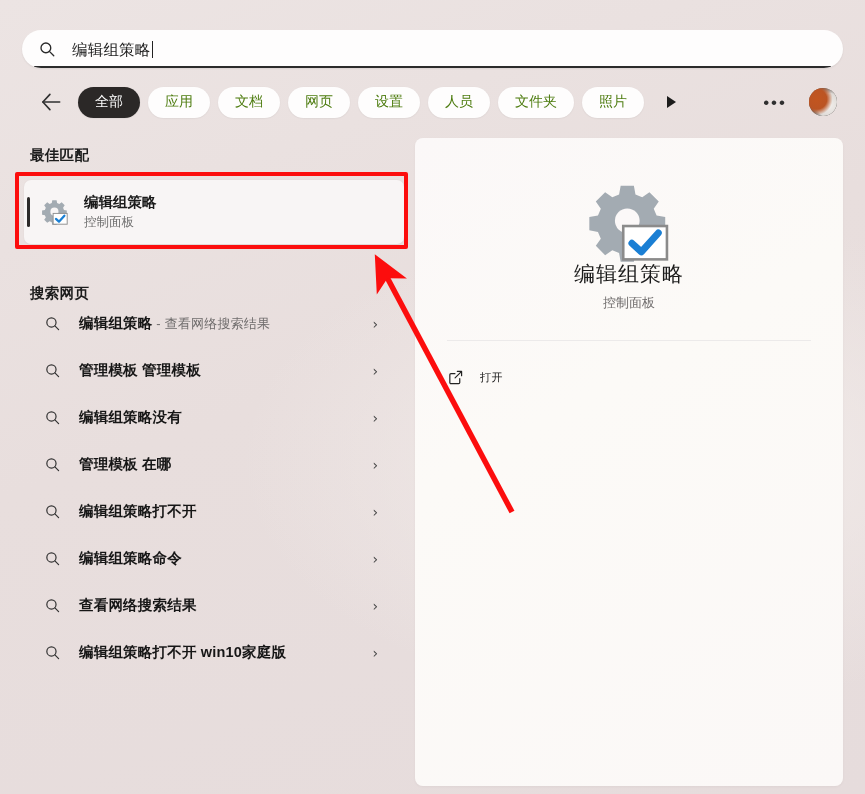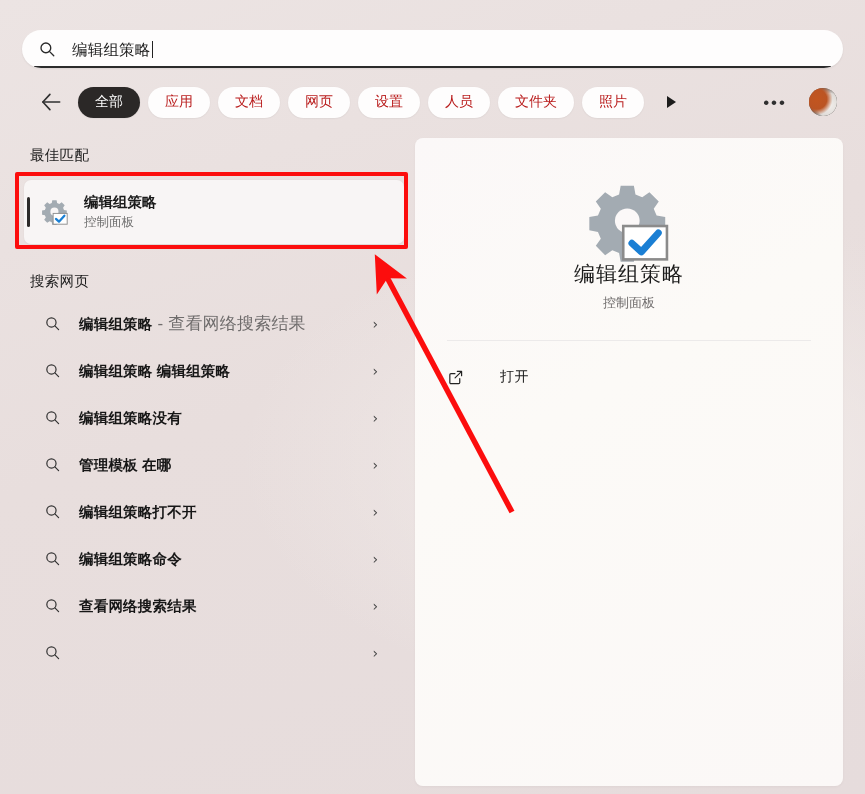--- a/index.html
+++ b/index.html
@@ -87,21 +87,21 @@
     margin-left: 16px;
     margin-right: 14px;
     flex: none;
     color: #303030;
   }
   .tab {
     height: 31px;
     padding: 0 17px;
     border-radius: 16px;
     background: #fefdfd;
-    color: #b91c1c;
+    color: #4d7c0f;
     font-size: 14px;
     display: flex;
     align-items: center;
     justify-content: center;
     margin-right: 8px;
     box-shadow: 0 0.5px 1.5px rgba(0,0,0,0.08);
     white-space: nowrap;
   }
   .tab.active {
     background: #2b2827;
@@ -151,26 +151,26 @@
     background:
       radial-gradient(circle at 28% 40%, #c2551f 0%, #bb5423 38%, rgba(187,84,35,0) 60%),
       radial-gradient(circle at 72% 62%, #f2efec 0%, #dedad6 45%, rgba(222,218,214,0) 70%),
       linear-gradient(135deg, #8c6a56 0%, #4a4441 55%, #2f2c2a 100%);
   }
 
   
   .section-title {
     position: absolute;
     font-size: 14.5px;
-    font-weight: normal;
+    font-weight: bold;
     color: #1c1c1c;
     letter-spacing: 0.3px;
   }
   #best-match-title { left: 30px; top: 146px; }
-  #web-search-title { left: 30px; top: 272px; }
+  #web-search-title { left: 30px; top: 284px; }
 
   .best-card {
     position: absolute;
     left: 24px;
     top: 180px;
     width: 380px;
     height: 64px;
     background: #f8f5f5;
     border-radius: 7px;
     box-shadow: 0 0.5px 2px rgba(0,0,0,0.05);
@@ -232,21 +232,21 @@
   .webitem .label {
     font-size: 14.5px;
     font-weight: bold;
     color: #161616;
     letter-spacing: 0.2px;
     white-space: nowrap;
   }
   .webitem .label .muted {
     font-weight: normal;
     color: #6f6c6c;
-    font-size: 17px;
+    font-size: 13px;
   }
   .webitem .chev {
     margin-left: auto;
     margin-right: 26px;
     color: #4a4a4a;
     font-size: 14px;
     line-height: 1;
     font-family: "DejaVu Sans", sans-serif;
   }
 
@@ -308,24 +308,23 @@
     padding-right: 14px;
   }
   .preview-action .ext {
     width: 17px;
     height: 17px;
     margin-right: 16px;
     color: #232323;
     flex: none;
   }
   .preview-action .txt {
-    font-size: 14px;
+    font-size: 11px;
     color: #191919;
     letter-spacing: 0.4px;
-    margin-left: 20px;
   }
 
   
   .anno-box {
     position: absolute;
     left: 15px;
     top: 172px;
     width: 393px;
     height: 77px;
     border: 4px solid #fc0d0d;
@@ -425,21 +424,21 @@
         </svg>
       <span class="label"><span>编辑组策略</span><span class="muted"> - 查看网络搜索结果</span></span>
       <span class="chev">›</span>
     </div>
 
     <div class="webitem">
       <svg class="mag" viewBox="0 0 24 24" fill="none" stroke="currentColor" stroke-width="1.7">
           <circle cx="10.5" cy="10.5" r="6.5"></circle>
           <line x1="15.4" y1="15.4" x2="20.6" y2="20.6" stroke-linecap="round"></line>
         </svg>
-      <span class="label"><span>编辑组策略 编辑组策略</span><span class="muted"></span></span>
+      <span class="label"><span>管理模板 管理模板</span><span class="muted"></span></span>
       <span class="chev">›</span>
     </div>
 
     <div class="webitem">
       <svg class="mag" viewBox="0 0 24 24" fill="none" stroke="currentColor" stroke-width="1.7">
           <circle cx="10.5" cy="10.5" r="6.5"></circle>
           <line x1="15.4" y1="15.4" x2="20.6" y2="20.6" stroke-linecap="round"></line>
         </svg>
       <span class="label"><span>编辑组策略没有</span><span class="muted"></span></span>
       <span class="chev">›</span>
@@ -479,20 +478,21 @@
         </svg>
       <span class="label"><span>查看网络搜索结果</span><span class="muted"></span></span>
       <span class="chev">›</span>
     </div>
 
     <div class="webitem">
       <svg class="mag" viewBox="0 0 24 24" fill="none" stroke="currentColor" stroke-width="1.7">
           <circle cx="10.5" cy="10.5" r="6.5"></circle>
           <line x1="15.4" y1="15.4" x2="20.6" y2="20.6" stroke-linecap="round"></line>
         </svg>
+      <span class="label"><span>编辑组策略打不开 win10家庭版</span><span class="muted"></span></span>
       <span class="chev">›</span>
     </div>
 
   </div>
 
   <div class="preview">
     <div class="preview-icon">
       <svg viewBox="0 0 32 32" width="92" height="92">
         <path d="M13.1 3.4h4.6l.55 3.0 2.35 1.0 2.5-1.75 3.25 3.25-1.75 2.5 1.0 2.35 3.0.55v4.6l-3.0.55-1.0 2.35 1.75 2.5-3.25 3.25-2.5-1.75-2.35 1.0-.55 3.0h-4.6l-.55-3.0-2.35-1.0-2.5 1.75-3.25-3.25 1.75-2.5-1.0-2.35-3.0-.55v-4.6l3.0-.55 1.0-2.35-1.75-2.5 3.25-3.25 2.5 1.75 2.35-1.0z" fill="#a3abb2"></path>
         <circle cx="15.4" cy="15.6" r="4.3" fill="#fbf8f8"></circle>

